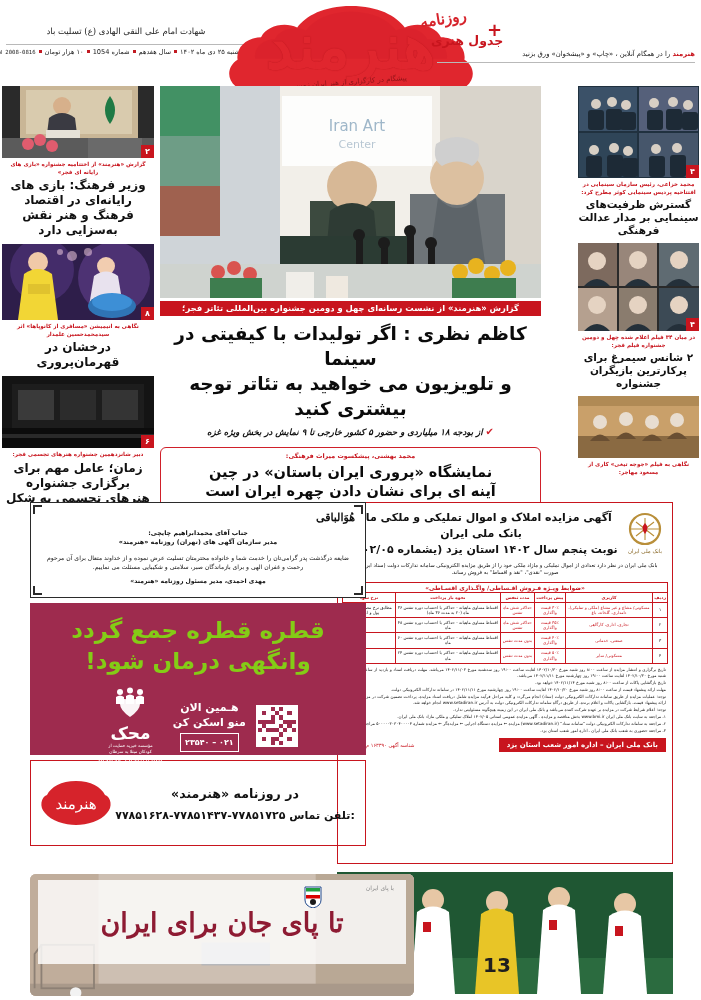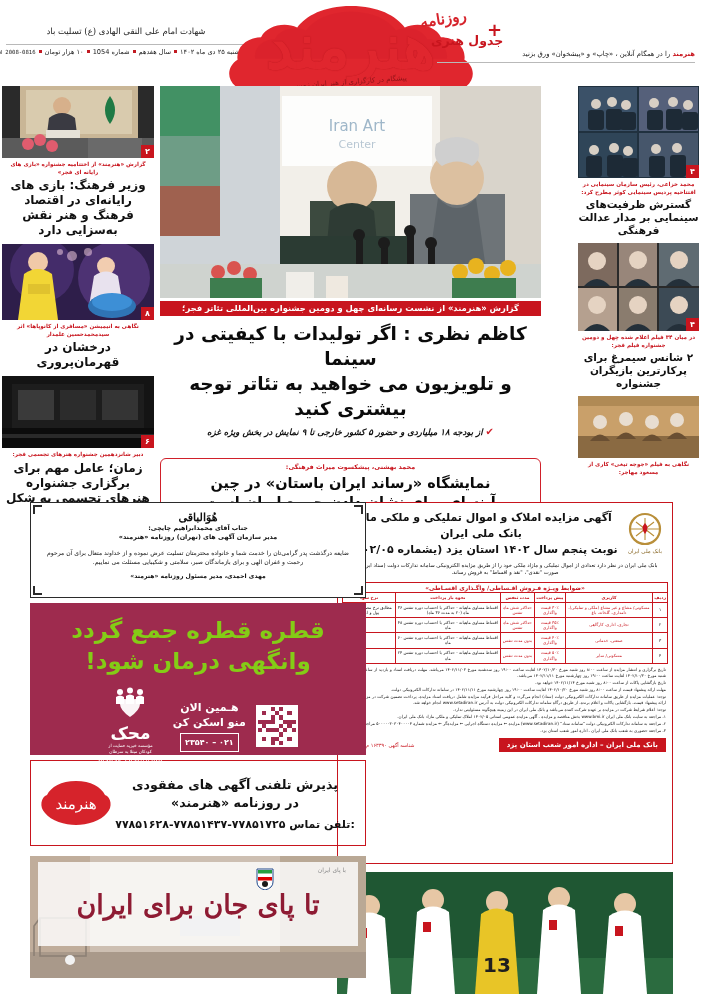--- a/index.html
+++ b/index.html
@@ -81,21 +81,21 @@
   }
   .lead-head {
     text-align:center; font-size: 18.5px; line-height: 25px; font-weight:bold; color:#0b0b0b;
     margin-top: 5px; letter-spacing: -.3px;
   }
   .lead-sub {
     text-align:center; font-size: 8.6px; font-weight:bold; color:#111; margin-top: 5px; font-style: italic;
   }
   .lead-sub .chk { color:#d0202a; font-weight:bold; font-size:10px; }
   .boxed-head {
-    margin-top: 21px; border: 1.6px solid #d0202a; border-radius: 6px; padding: 4px 6px 6px;
+    margin-top: 10px; border: 1.6px solid #d0202a; border-radius: 6px; padding: 4px 6px 6px;
     text-align:center;
   }
   .boxed-kicker { font-size: 6.4px; color:#c8151e; font-weight:bold; margin-bottom:3px;}
   .boxed-title { font-size: 14.5px; line-height: 19px; font-weight:bold; color:#0b0b0b;}
 
   
   .lower { position:absolute; top: 498px; right:0; left:0; height: 502px; }
   .ad-left { position:absolute; right: 28px; top: 4px; width: 336px; height: 362px;
              border: 1.4px solid #c8151e; background:#fff; padding: 4px; }
   .ad-right-col { position:absolute; left: 30px; top: 4px; width: 336px; }
@@ -117,21 +117,21 @@
 
   .notes { margin-top: 3px; }
   .notes p { font-size: 4.15px; line-height: 6px; color:#111; text-align: justify; padding: 0 2px; margin-bottom: 1px;}
   .bank-foot { display:flex; align-items:center; justify-content:space-between; margin-top:4px; padding: 0 2px;}
   .bank-foot .code { font-size: 5px; color:#c8151e; }
   .bank-foot .branch { background:#c8151e; color:#fff; font-size:7px; font-weight:bold; padding:3px 8px; }
 
   
   .condolence { border: 1.6px solid #2b2b2b; padding: 8px 10px; position:relative; background:#fff; height: 96px;}
   .cnd-corner { position:absolute; width:9px; height:9px; border:2px solid #2b2b2b; }
-  .cnd-hoo { text-align:center; font-size: 11px; font-weight:bold; color:#111; font-family:"DejaVu Serif",serif; }
+  .cnd-hoo { text-align:right; font-size: 11px; font-weight:bold; color:#111; font-family:"DejaVu Serif",serif; margin-bottom: 5px;}
   .cnd-to { text-align:center; font-size: 6.4px; line-height: 9px; font-weight:bold; color:#111;}
   .cnd-body { text-align:center; font-size: 6.1px; line-height: 9.4px; color:#111; margin-top: 6px;}
   .cnd-sign { text-align:center; font-size: 6.1px; font-weight:bold; color:#111; margin-top: 5px;}
 
   
   .mahak { background:#9e2b4e; margin-top: 5px; height: 152px; position:relative; padding: 12px 14px;}
   .mahak-h { color:#84cc16; text-align:center; font-size: 23px; line-height: 31px; font-weight:bold;}
   .mahak-row { display:flex; align-items:center; justify-content:center; gap:10px; margin-top: 10px;}
   .qr { width: 42px; height: 42px; background:#fff; padding:2px; }
   .qr-grid { width:100%; height:100%; display:grid; grid-template-columns: repeat(9,1fr); grid-template-rows: repeat(9,1fr);}
@@ -147,21 +147,21 @@
 
   
   .lostad { border: 1.6px solid #c8151e; margin-top: 5px; height: 86px; display:flex; align-items:center; padding: 6px 8px;}
   .lostad-logo { width: 74px; height: 48px; flex: 0 0 74px; position:relative; }
   .lostad-txt { flex:1; text-align:center; }
   .lostad-txt .l1 { font-size: 12.6px; font-weight:bold; line-height: 18px; color:#111;}
   .lostad-txt .l2 { font-size: 11px; font-weight:bold; margin-top: 6px; color:#111; direction:ltr;}
   .lostad-txt .l2 .lbl { direction:rtl; }
 
   
-  .football { position:absolute; left: 30px; bottom: 22px; width: 336px; height: 122px; overflow:hidden; background:#cdbfb2;}
+  .football { position:absolute; left: 30px; bottom: 4px; width: 384px; height: 122px; overflow:hidden; background:#cdbfb2;border-radius:6px;}
   .fb-banner {
     position:absolute; inset: 6px 8px auto 8px; height: 84px; background: rgba(255,255,255,.82);
     display:flex; align-items:center; justify-content:center;
   }
   .fb-text { font-size: 27px; font-weight:bold; color:#8e1b33; font-family:"DejaVu Serif",serif; letter-spacing:-1px;}
   .fb-small { position:absolute; right: 20px; top: 10px; font-size: 6px; color:#8a8a8a;}
   .fb-crest { position:absolute; right: 92px; top: 12px; width: 18px; height: 22px; }
 
   .players { position:absolute; right: 28px; bottom: 6px; width: 336px; height: 122px; background:#f97316; overflow:hidden;}
 
@@ -358,21 +358,21 @@
         <div>کاظم نظری : اگر تولیدات با کیفیتی در سینما</div>
         <div>و تلویزیون می خواهید به تئاتر توجه بیشتری کنید</div>
       </div>
       <div class="lead-sub">
         <span class="chk">✔</span>
         <span>از بودجه ۱۸ میلیاردی و حضور ۵ کشور خارجی تا ۹ نمایش در بخش ویژه غزه</span>
       </div>
 
       <div class="boxed-head">
         <div class="boxed-kicker">محمد بهشتی، پیشکسوت میراث فرهنگی:</div>
-        <div class="boxed-title">نمایشگاه «رساند ایران باستان» در چین</div>
+        <div class="boxed-title">نمایشگاه «پروری ایران باستان» در چین</div>
         <div class="boxed-title">آینه ای برای نشان دادن چهره ایران است</div>
       </div>
     </div>
 
     <div class="col-left">
 
       <div class="photo" style="height:72px">
         <svg class="ph" viewBox="0 0 152 72" preserveAspectRatio="none">
           <rect width="152" height="72" fill="#2a2a2a"></rect>
           <rect x="18" y="0" width="118" height="52" fill="#c9b696"></rect>
@@ -647,21 +647,20 @@
             <div class="nm">محک</div>
             <div class="dsc">مؤسسه خیریه حمایت از</div>
             <div class="dsc">کودکان مبتلا به سرطان</div>
             <div class="url">mahak-charity.org</div>
           </div>
         </div>
       </div>
 
       <div class="lostad">
         <div class="lostad-txt">
-          <div class="l1">پذیرش تلفنی آگهی های مفقودی</div>
           <div class="l1">در روزنامه «هنرمند»</div>
           <div class="l2">
             <span>۷۷۸۵۱۶۲۸-۷۷۸۵۱۴۳۷-۷۷۸۵۱۷۲۵</span>
             <span class="lbl">تلفن تماس:</span>
           </div>
         </div>
         <div class="lostad-logo">
           <svg viewBox="0 0 74 48" width="74" height="48">
             <path d="M37 2 C52 2 62 8 66 16 C72 18 74 28 68 34 C62 42 48 46 37 46 C26 46 12 42 6 34 C0 28 2 18 8 16 C12 8 22 2 37 2 Z" fill="#d6232b"></path>
             <text x="37" y="30" font-size="15" fill="#ffffff" text-anchor="middle" font-family="DejaVu Serif">هنرمند</text>

